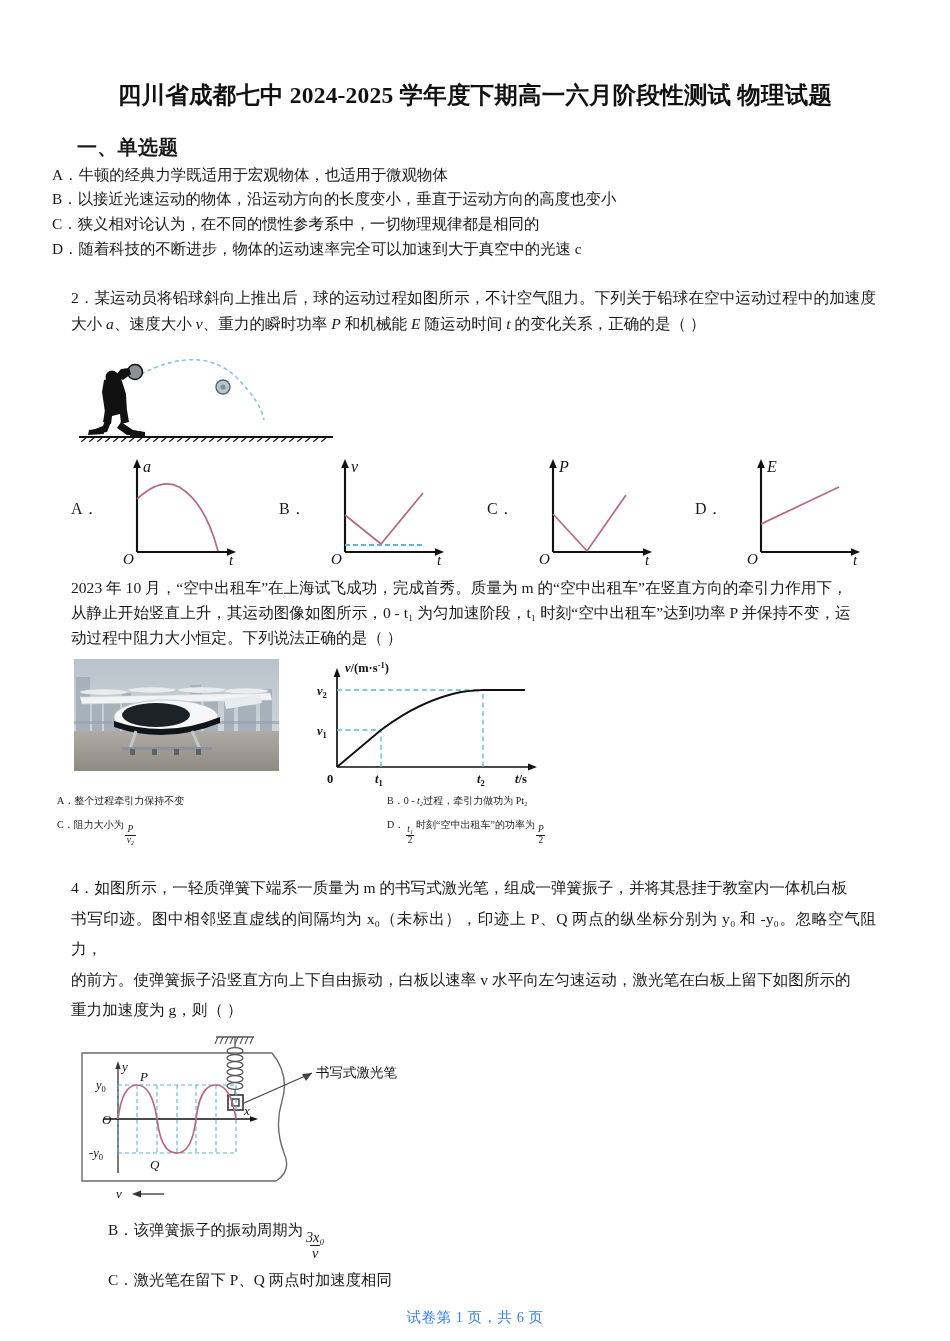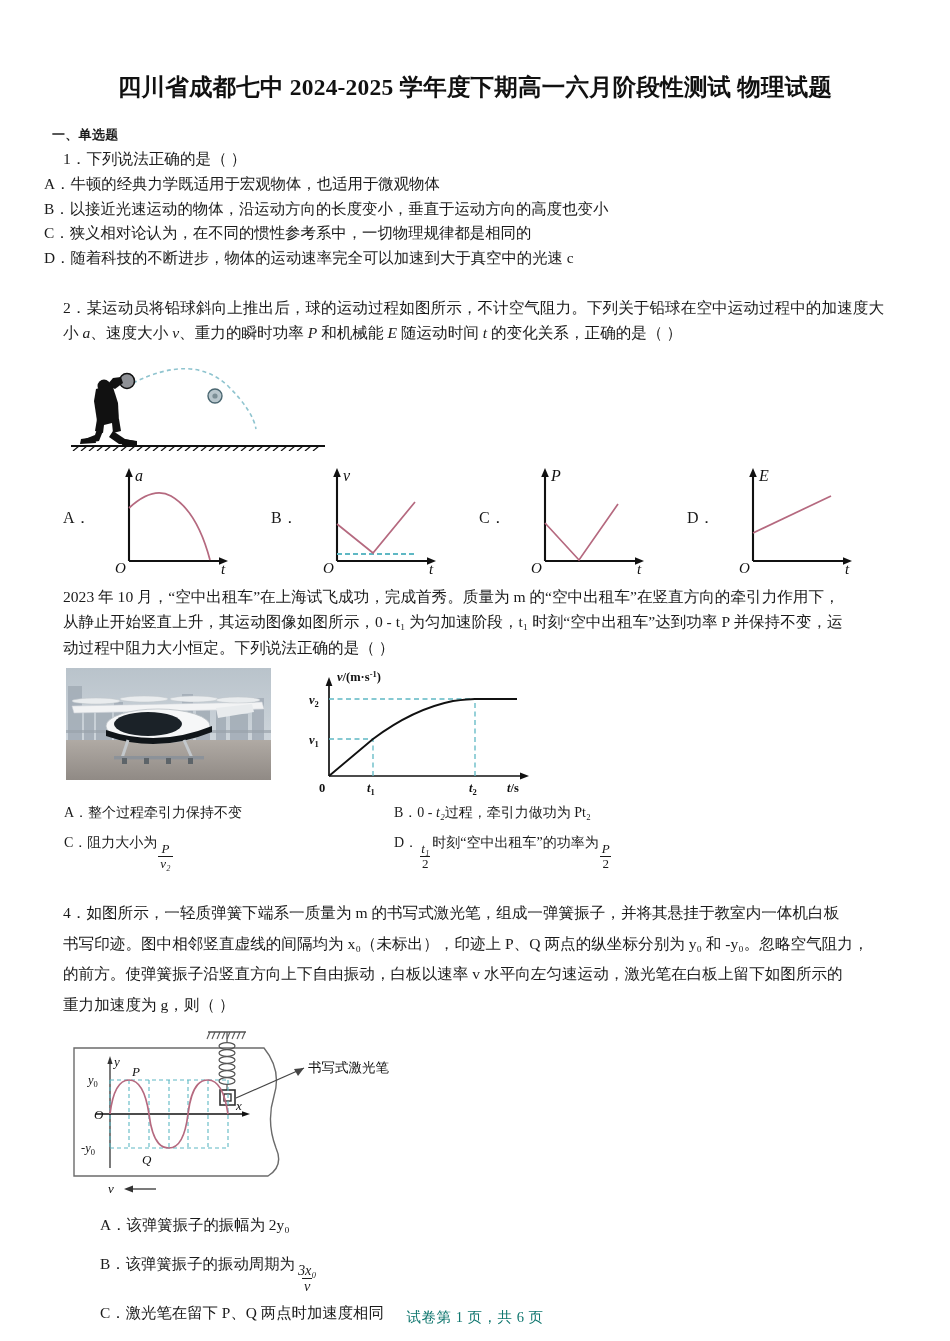--- a/index.html
+++ b/index.html
@@ -12,56 +12,56 @@
     height: 1341px;
     position: relative;
     font-family: "Liberation Serif", "DejaVu Serif", serif;
     color: #1a1a1a;
     overflow: hidden;
   }
   .page {
     position: relative;
     width: 950px;
     height: 1341px;
-    padding: 8px;
+    padding: 16px;
     box-sizing: border-box;
   }
   .doc-title {
     text-align: center;
     font-size: 23.5px;
     font-weight: bold;
     letter-spacing: 0.2px;
     margin: 0;
     padding: 64px 40px 0 40px;
     line-height: 1.35;
     color: #111;
   }
   .section-head {
-    font-size: 13px;
+    font-size: 20px;
     font-weight: bold;
-    margin: 22px 0 2px 44px;
+    margin: 22px 0 2px 61px;
     letter-spacing: .3px;
   }
   .q {
     margin: 0 0 0 55px;
     padding-right: 58px;
     font-size: 15.6px;
     line-height: 1.62;
     text-align: justify;
   }
   .opts {
     margin: 1px 0 0 36px;
     font-size: 15.4px;
     line-height: 1.60;
   }
   .opt { white-space: nowrap; }
   .opt-row {
     display: flex;
-    margin-left: 56px;
-    font-size: 14px;
+    margin-left: 41px;
+    font-size: 10px;
     line-height: 1.6;
   }
   .opt-row > div:first-child { width: 330px; }
   i, .it { font-style: italic; text-align: center; }
 
   
   .frac {
     display: inline-flex;
     flex-direction: column;
     align-items: center;
@@ -72,21 +72,21 @@
   }
   .frac .num { padding: 0 2px; }
   .frac .den { padding: 0 2px; border-top: 1px solid #1a1a1a; }
 
   .footer {
     position: absolute;
     left: 0; right: 0;
     bottom: 14px;
     text-align: center;
     font-size: 14.5px;
-    color: #0f766e;
+    color: #3b82f6;
     letter-spacing: .5px;
   }
 
   
   .graph-row {
     display: flex;
     margin: 10px 0 0 55px;
     align-items: flex-end;
   }
   .graph-cell {
@@ -107,23 +107,20 @@
 </style>
 </head>
 <body>
 
 <div class="page">
 
   <h1 class="doc-title">四川省成都七中 2024-2025 学年度下期高一六月阶段性测试 物理试题</h1>
 
   <div class="section-head">一、单选题</div>
 
-  <div class="q">
-    <span>1．</span><span>下列说法正确的是（      ）</span>
-  </div>
   <div class="opts">
     <div class="opt">A．牛顿的经典力学既适用于宏观物体，也适用于微观物体</div>
     <div class="opt">B．以接近光速运动的物体，沿运动方向的长度变小，垂直于运动方向的高度也变小</div>
     <div class="opt">C．狭义相对论认为，在不同的惯性参考系中，一切物理规律都是相同的</div>
     <div class="opt">D．随着科技的不断进步，物体的运动速率完全可以加速到大于真空中的光速 c</div>
   </div>
 
   <div class="q" style="margin-top:24px">
     <span>2．</span><span>某运动员将铅球斜向上推出后，球的运动过程如图所示，不计空气阻力。下列关于铅球在空中运动过程中的加速度大小 </span><i>a</i><span>、速度大小 </span><i>v</i><span>、重力的瞬时功率 </span><i>P</i><span> 和机械能 </span><i>E</i><span> 随运动时间 </span><i>t</i><span> 的变化关系，正确的是（      ）</span>
   </div>
@@ -434,21 +431,20 @@
       <text x="64" y="50" font-family="Liberation Serif, serif" font-size="13" font-style="italic" fill="#111">P</text>
       <text x="74" y="138" font-family="Liberation Serif, serif" font-size="13" font-style="italic" fill="#111">Q</text>
 
       <line x1="88" y1="163" x2="62" y2="163" stroke="#333" stroke-width="1.3"></line>
       <polygon points="56,163 65,159.6 65,166.4" fill="#333"></polygon>
       <text x="40" y="167" font-family="Liberation Serif, serif" font-size="13" font-style="italic" fill="#111">v</text>
     </svg>
   </div>
 
   <div class="opts" style="margin-left:92px;margin-top:10px;line-height:2.5">
-    <div>A．该弹簧振子的振幅为 2y₀</div>
     <div>
       <span>B．该弹簧振子的振动周期为</span><span class="frac">
           <span class="num it">3x₀</span>
           <span class="den it">v</span>
         </span>
     </div>
     <div>C．激光笔在留下 P、Q 两点时加速度相同</div>
   </div>
 
   <div class="footer">试卷第 1 页，共 6 页</div>

